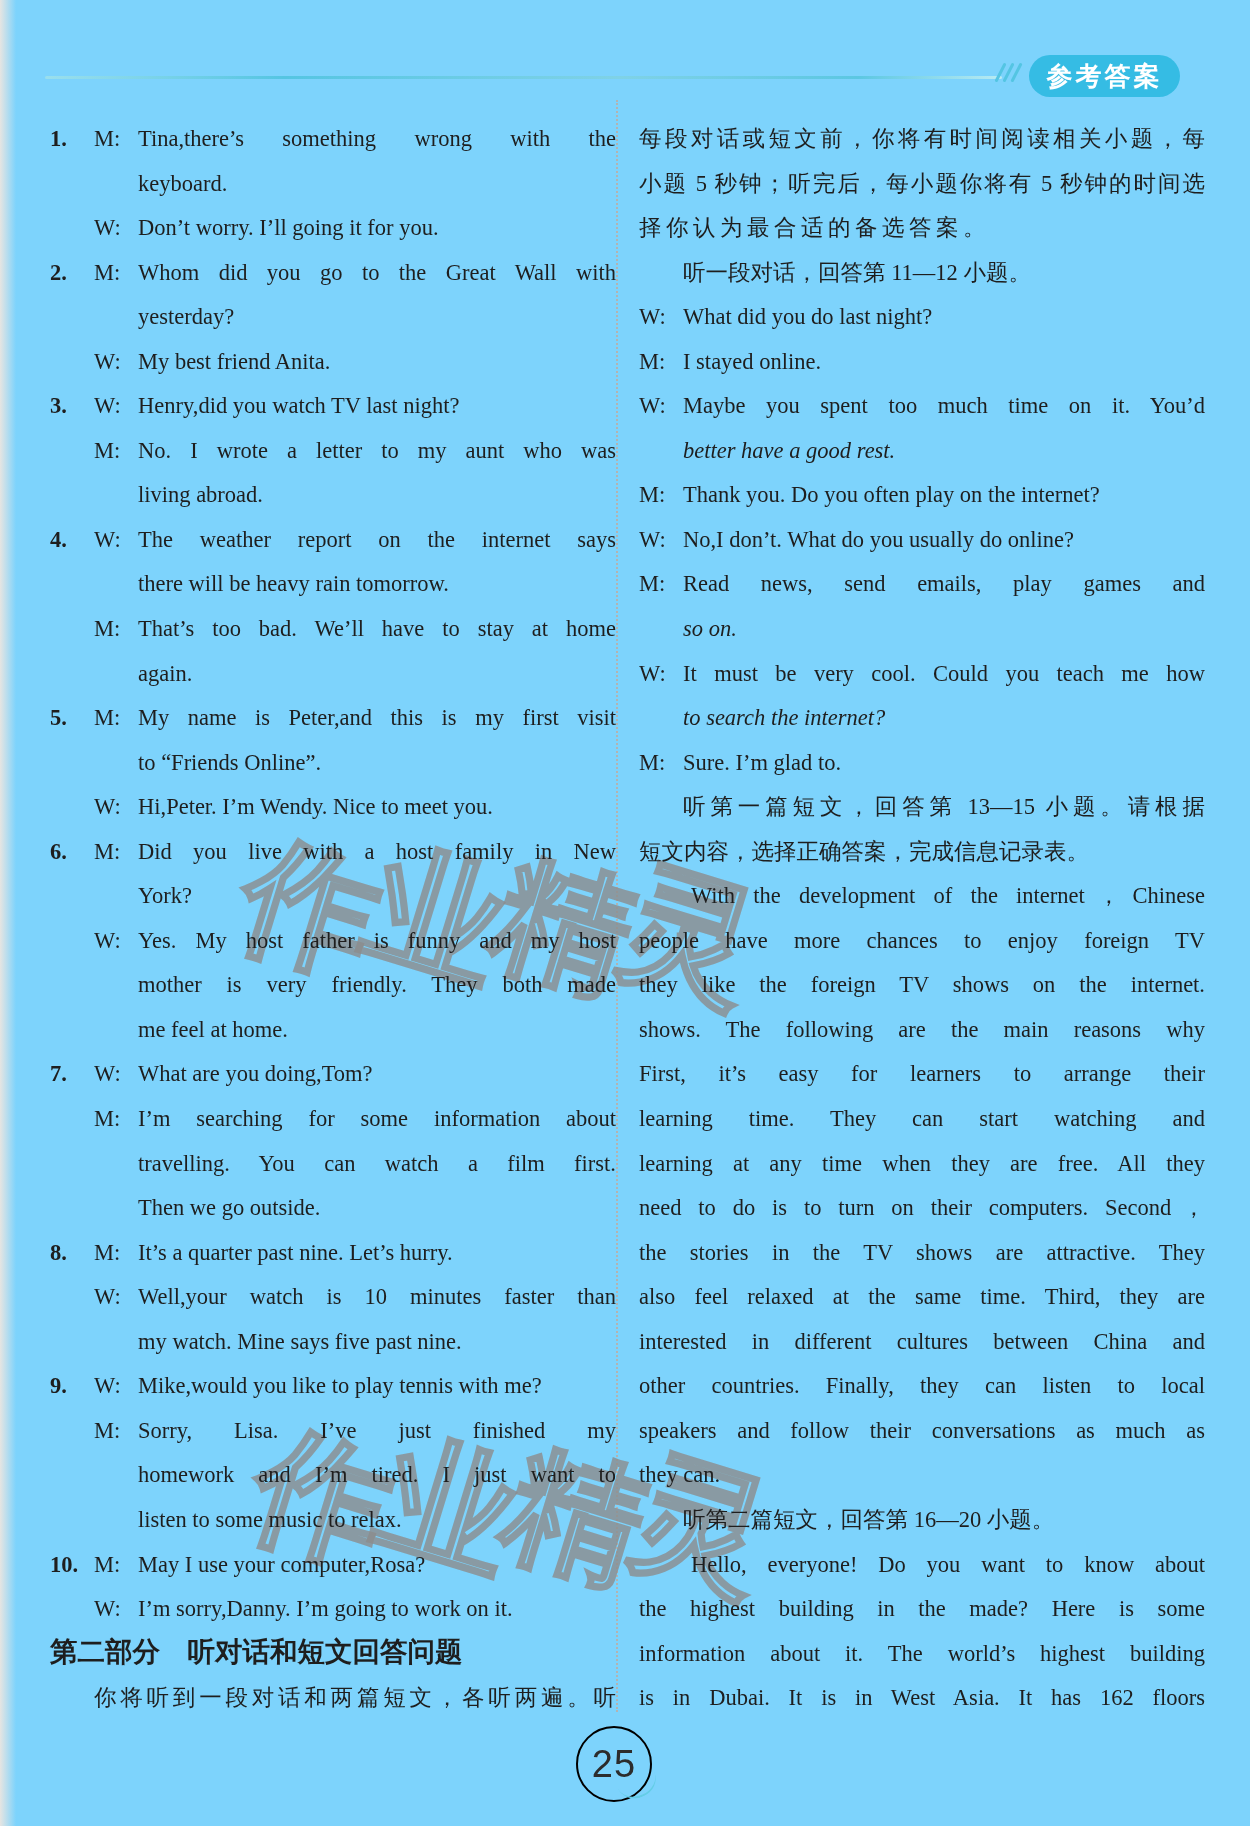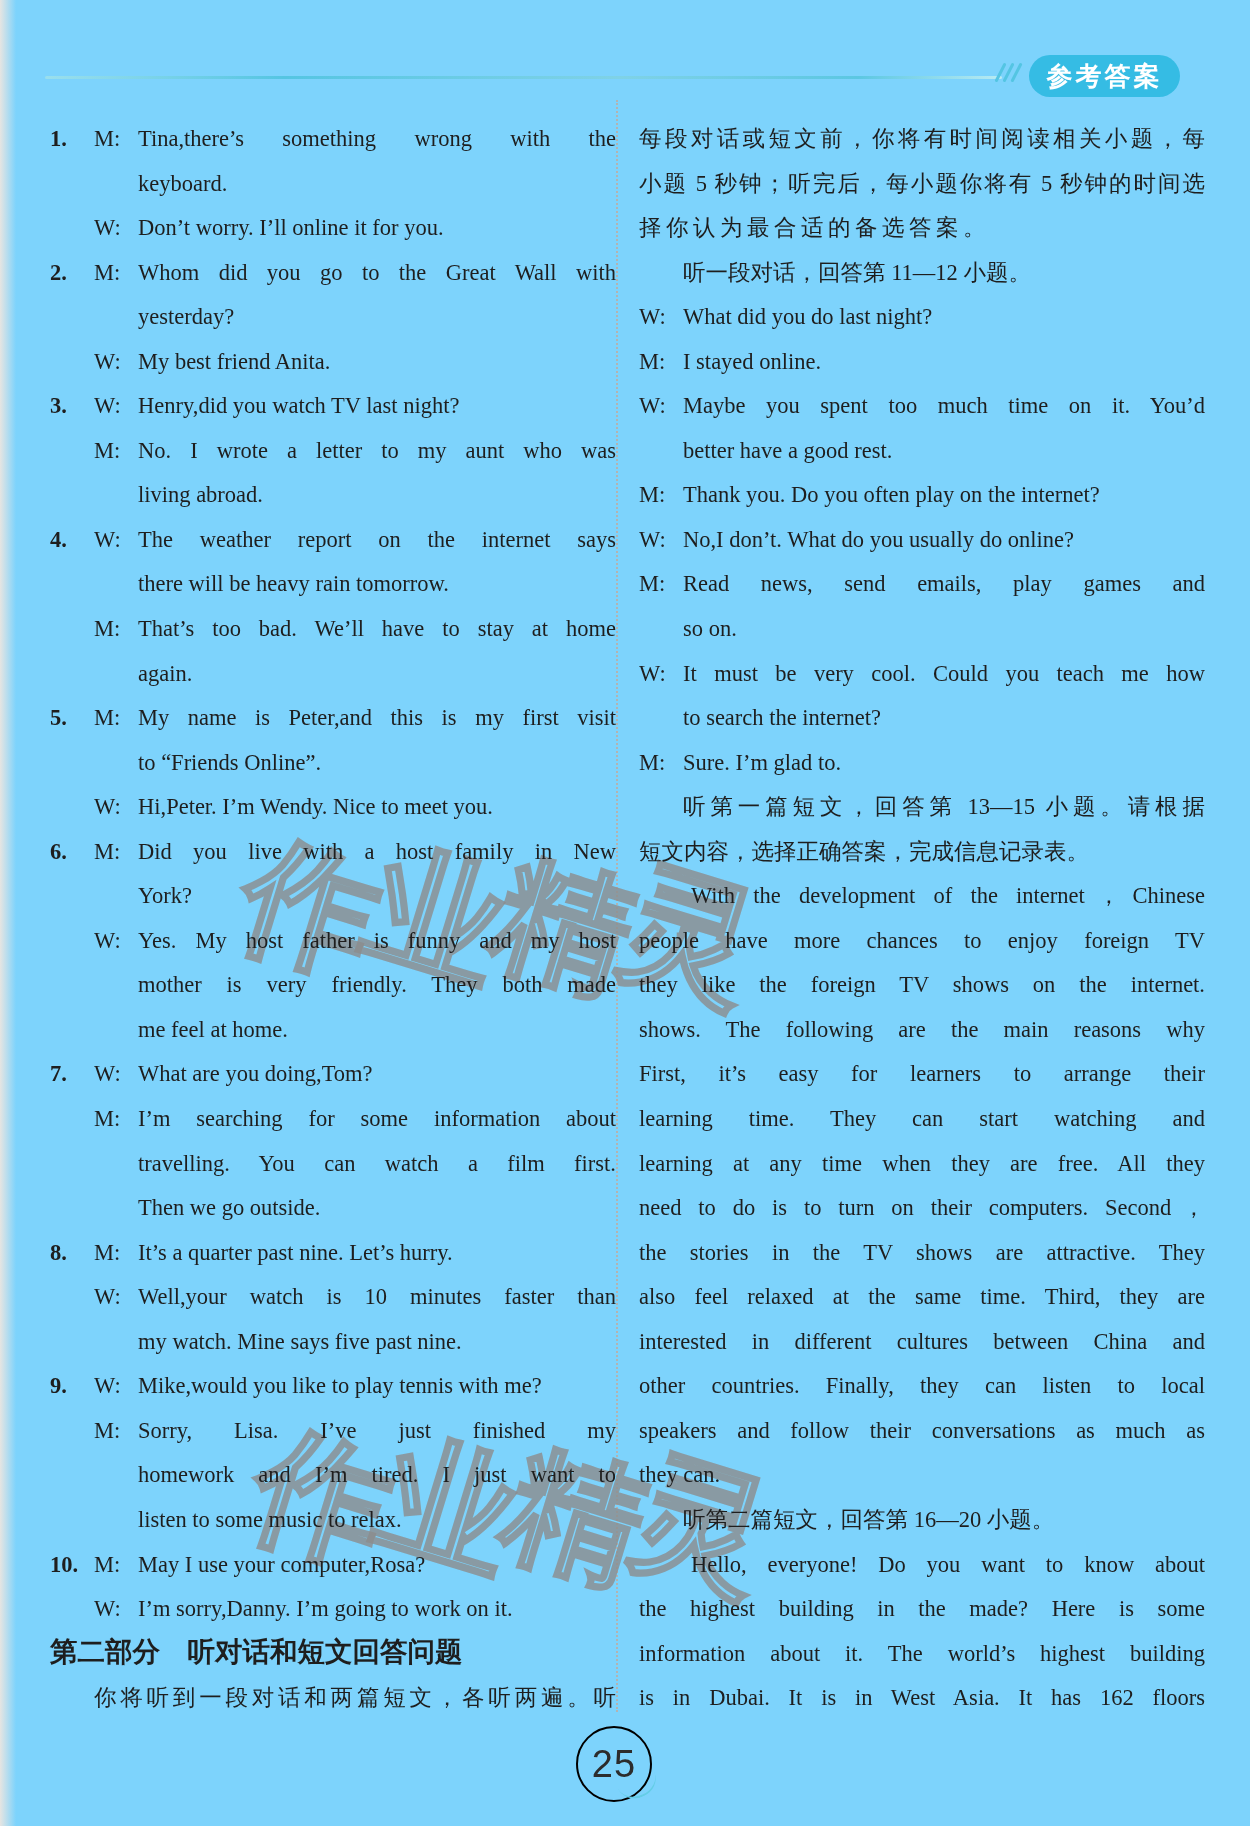--- a/index.html
+++ b/index.html
@@ -66,21 +66,21 @@
     font-size:22.5px;
     text-align:justify;text-align-last:left;
   }
   .line.jf{text-align-last:justify;}
   .num,.sp{display:inline-block;vertical-align:baseline;}
   .num{min-width:44px;font-weight:700;}
   .sp{width:44px;}
   .col-left .k-s{padding-left:44px;}
   .col-left .k-c{padding-left:88px;}
   .col-right .k-s{padding-left:0;}
-  .col-right .k-c{padding-left:44px;}
+  .col-right .k-c{padding-left:44px;font-style:italic;}
   .k-ci{padding-left:44px;}
   .k-pi{padding-left:52px;}
   .k-h{
     font-family:Liberation Mono, monospace;
     font-weight:700;font-size:27.5px;
   }
   .ls{letter-spacing:4.5px;}
   
   .pagenum-wrap{
     position:absolute;left:576px;top:1726px;width:72px;height:72px;z-index:3;
@@ -122,21 +122,21 @@
   <div class="watermark wm2">
       <span class="wm-ch">作</span>
       <span class="wm-ch">业</span>
       <span class="wm-ch">精</span>
       <span class="wm-ch">灵</span>
     </div>
 
   <div class="col col-left" id="col-left">
       <div class="line k-n jf"><span class="num">1.</span><span class="sp">M:</span><span class="t">Tina,there’s something wrong with the</span></div>
       <div class="line k-c jn"><span class="t">keyboard.</span></div>
-      <div class="line k-s jn"><span class="sp">W:</span><span class="t">Don’t worry. I’ll online it for you.</span></div>
+      <div class="line k-s jn"><span class="sp">W:</span><span class="t">Don’t worry. I’ll going it for you.</span></div>
       <div class="line k-n jf"><span class="num">2.</span><span class="sp">M:</span><span class="t">Whom did you go to the Great Wall with</span></div>
       <div class="line k-c jn"><span class="t">yesterday?</span></div>
       <div class="line k-s jn"><span class="sp">W:</span><span class="t">My best friend Anita.</span></div>
       <div class="line k-n jn"><span class="num">3.</span><span class="sp">W:</span><span class="t">Henry,did you watch TV last night?</span></div>
       <div class="line k-s jf"><span class="sp">M:</span><span class="t">No. I wrote a letter to my aunt who was</span></div>
       <div class="line k-c jn"><span class="t">living abroad.</span></div>
       <div class="line k-n jf"><span class="num">4.</span><span class="sp">W:</span><span class="t">The weather report on the internet says</span></div>
       <div class="line k-c jn"><span class="t">there will be heavy rain tomorrow.</span></div>
       <div class="line k-s jf"><span class="sp">M:</span><span class="t">That’s too bad. We’ll have to stay at home</span></div>
       <div class="line k-c jn"><span class="t">again.</span></div>

